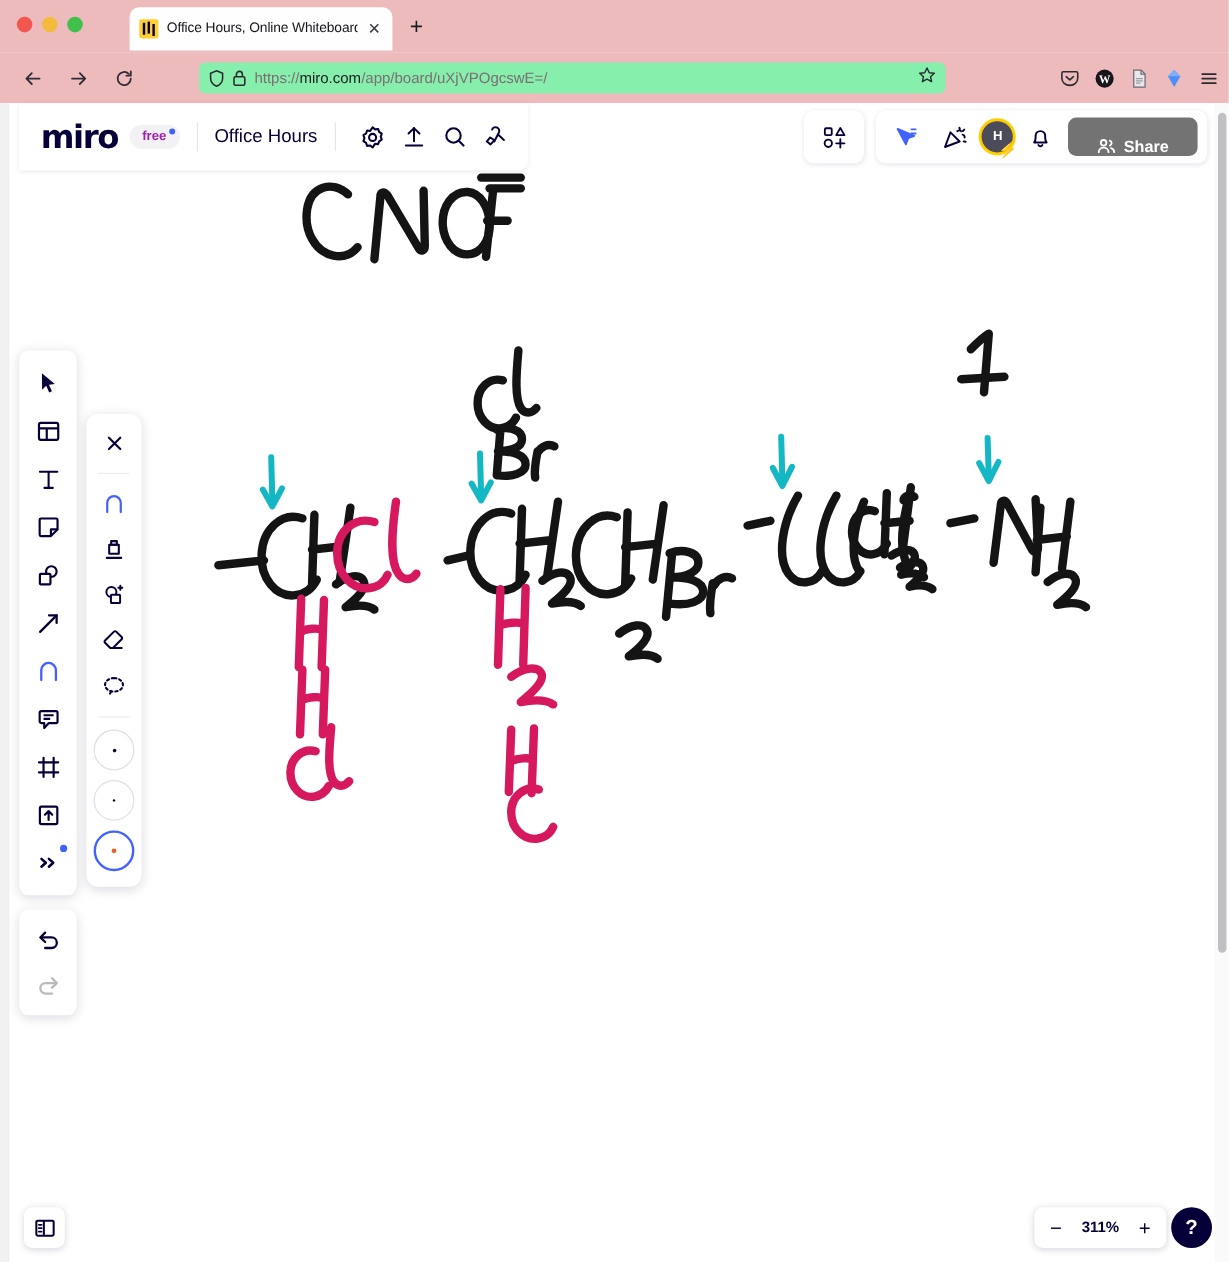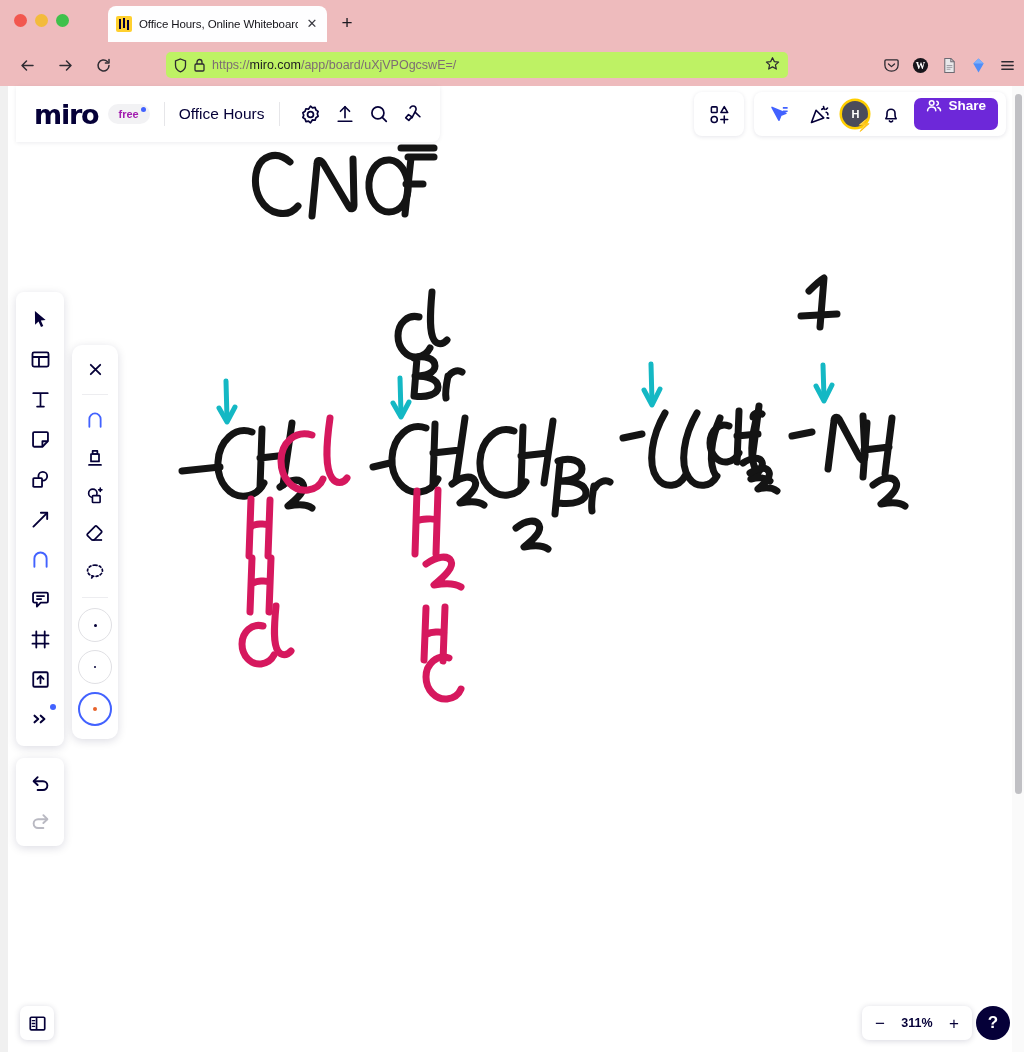--- a/index.html
+++ b/index.html
@@ -57,21 +57,21 @@
   }
   .nav-btn {
     width: 30px; height: 30px; margin-left: 8px; display: flex;
     align-items: center; justify-content: center; color: #2f2c33;
   }
   .nav-btn:first-child { margin-left: 12px; }
   .nav-btn svg { display: block; }
 
   .urlbar {
     position: absolute; left: 166px; top: 52px; width: 622px; height: 26px;
-    background: #bef264; border-radius: 5px; display: flex; align-items: center;
+    background: #86efac; border-radius: 5px; display: flex; align-items: center;
     padding: 0 8px; gap: 7px;
   }
   .urlbar .u-icon { color: #2c2a31; display: flex; align-items: center; }
   .url-text { font-size: 12.5px; color: #7d6d73; white-space: nowrap; flex: 1 1 auto; }
   .url-text b { color: #1d1b20; font-weight: 400; }
   .url-star { color: #2c2a31; margin-left: auto; }
 
   .ext-icons {
     position: absolute; right: 8px; top: 52px; height: 26px;
     display: flex; align-items: center; gap: 12px;
@@ -129,22 +129,22 @@
   .avatar {
     width: 26px; height: 26px; border-radius: 50%; background: #4b4b5a;
     color: #ffffff; font-size: 11px; font-weight: 700;
     display: flex; align-items: center; justify-content: center;
     box-shadow: 0 0 0 2.5px #ffce00; position: relative;
   }
   .avatar .bolt {
     position: absolute; right: -4px; bottom: -3px; color: #ffce00; font-size: 13px; line-height: 10px;
   }
   .share-btn {
-    background: #6d28d9; color: #ffffff; border-radius: 7px; height: 32px;
-    display: flex; align-items: flex-start; gap: 6px; padding: 0 12px;
+    background: #737373; color: #ffffff; border-radius: 7px; height: 32px;
+    display: flex; align-items: flex-end; gap: 6px; padding: 0 24px;
     font-size: 13.5px; font-weight: 700; border: none; cursor: pointer;
     font-family: "Liberation Sans", sans-serif;
   }
 
   
   .tools {
     position: absolute; left: 8px; top: 206px; width: 48px;
     background: #ffffff; border-radius: 8px; box-shadow: 0 2px 10px rgba(5,0,56,.14);
     padding: 8px 0; display: flex; flex-direction: column; align-items: center; gap: 2px;
   }

